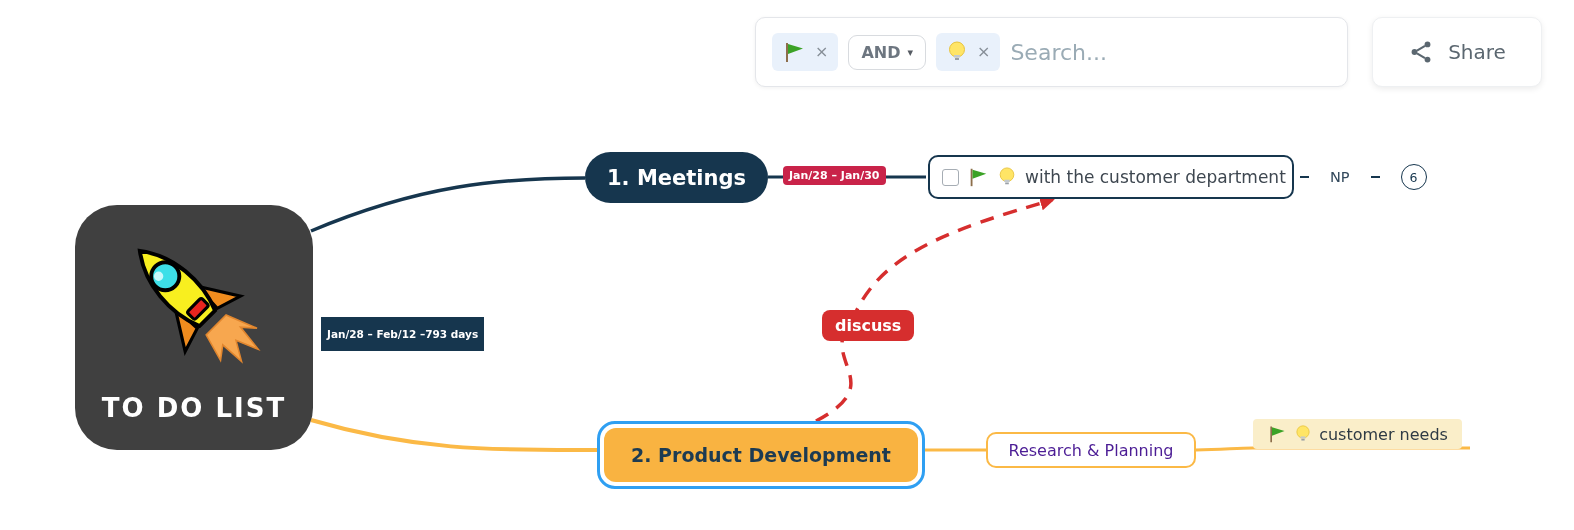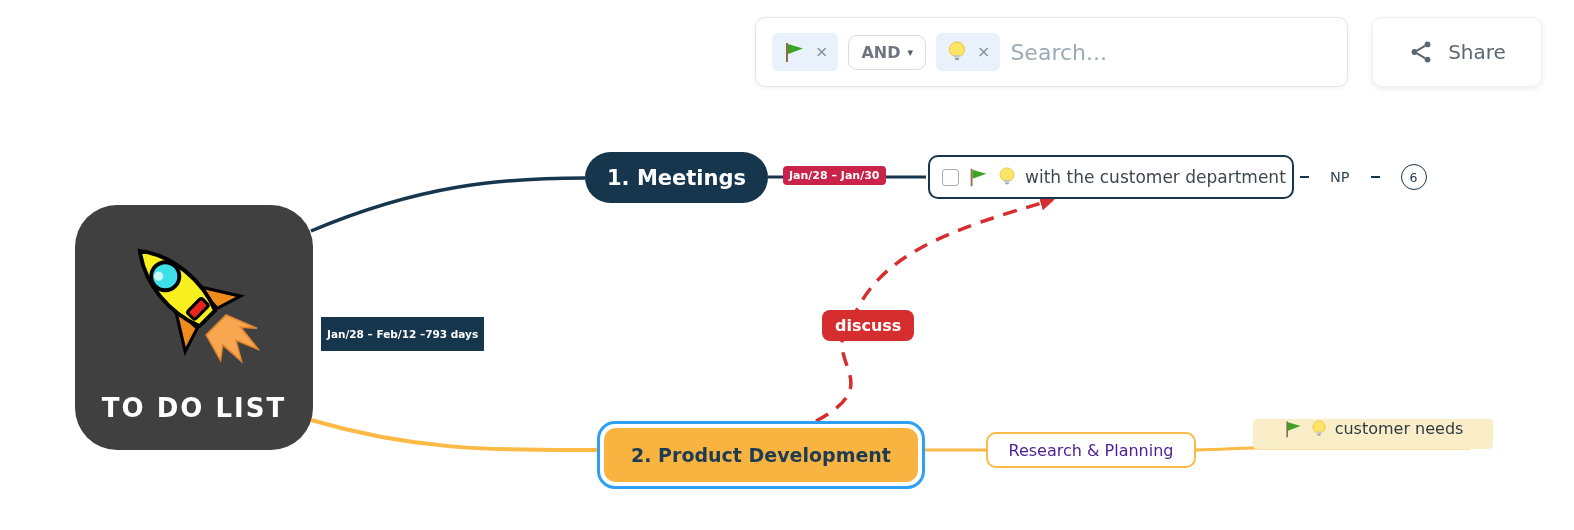--- a/index.html
+++ b/index.html
@@ -100,23 +100,23 @@
     display:flex; align-items:center; justify-content:center;
     color:#1d3b52; font-size:19px; font-weight:bold;
   }
   .research-node {
     left:986px; top:432px; width:210px; height:36px;
     background:#fff; border:2px solid #fbb946; border-radius:10px;
     display:flex; align-items:center; justify-content:center;
     color:#4c1d95; font-size:16px; cursor:pointer;
   }
   .customer-node {
-    left:1253px; top:419px; width:240px; height:30px;
+    left:1253px; top:419px; width:209px; height:30px;
     background:#faeec9; border-radius:4px;
-    display:flex; align-items:flex-start; justify-content:center; gap:7px;
+    display:flex; align-items:center; justify-content:center; gap:7px;
     color:#2e3a44; font-size:16px; cursor:pointer; padding:0 10px;
   }
   .icon { flex:none; display:block; }
 </style>
 </head>
 <body>
 
 <div class="stage">
 
   <svg class="wires" width="1574" height="530">

